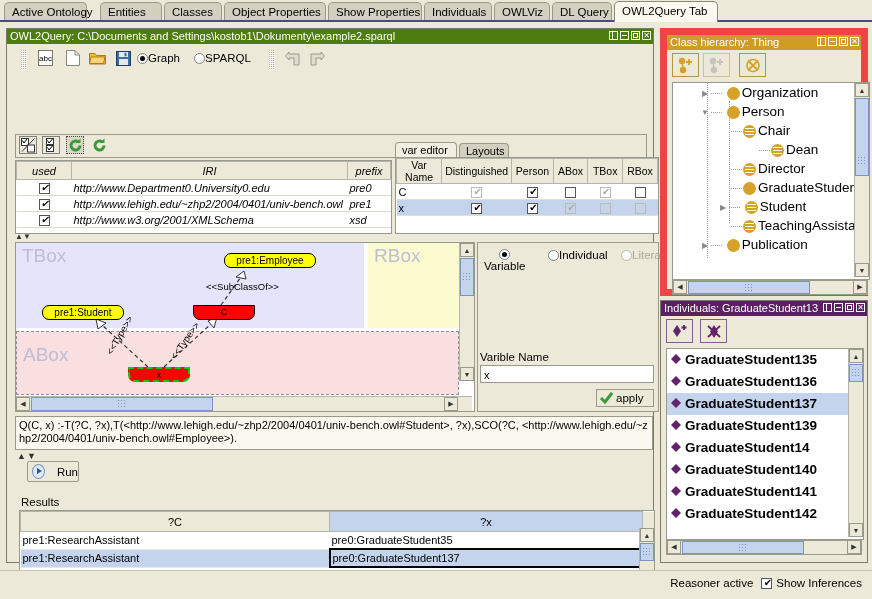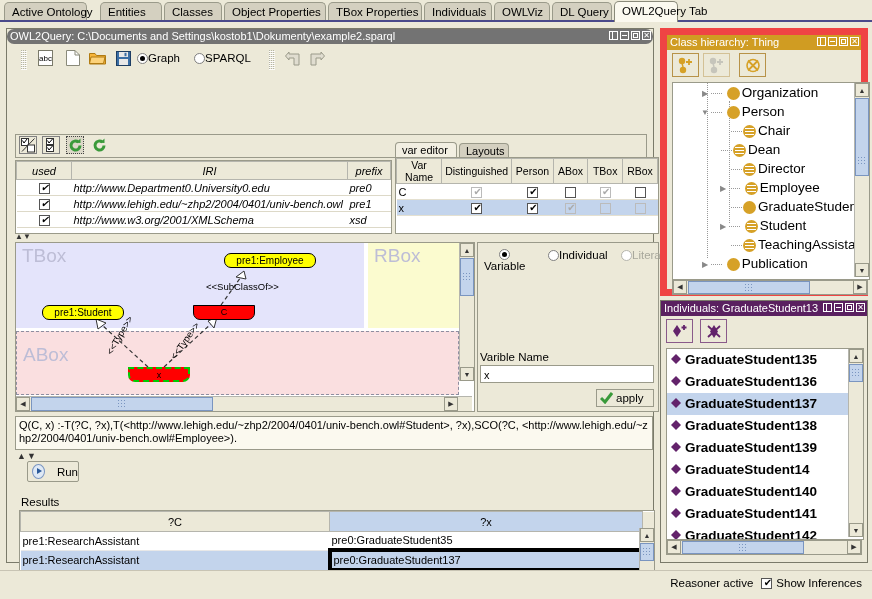--- a/index.html
+++ b/index.html
@@ -22,21 +22,21 @@
     box-sizing:border-box;
   }
   .tab.sel{background:#fbf9ef;border-color:#8a8a7a;top:1px;height:21px;line-height:19px;z-index:5;}
 
   
   .win{position:absolute;box-sizing:border-box;}
   .win-title{
     height:15px;line-height:15px;font-size:11px;color:#fff;
     padding:0 3px;position:relative;box-sizing:border-box;white-space:nowrap;overflow:hidden;
   }
-  .tb-purple{background:#737373;border-radius:7px;}
+  .tb-purple{background:#4d7c0f;}
   .tb-gold{background:#d09c22;}
   .tb-darkpurple{background:#5a2060;}
   .win-btns{position:absolute;right:2px;top:2px;display:flex;gap:2px;}
   .wb{width:9px;height:9px;border:1px solid #fff;box-sizing:border-box;position:relative;background:transparent;}
   .wb.b1::after{content:"";position:absolute;left:2px;top:0px;width:1px;height:7px;background:#fff;}
   .wb.b2::after{content:"";position:absolute;left:1px;top:3px;width:5px;height:1px;background:#fff;}
   .wb.b3::after{content:"";position:absolute;left:1px;top:1px;width:5px;height:5px;border:1px solid #fff;box-sizing:border-box;}
   .wb.b4{font-size:8px;color:#fff;line-height:7px;text-align:center;}
 
   
@@ -109,21 +109,21 @@
   #runbtn{position:absolute;left:12px;top:2px;width:52px;height:21px;border:1px solid #9a9a8a;background:#ece9d8;display:flex;align-items:center;gap:12px;padding-left:4px;box-sizing:border-box;font-size:11.5px;border-radius:2px;}
   .playicon{width:13px;height:13px;border-radius:50%;background:#dfe9f5;border:1px solid #7a95c0;position:relative;}
   .playicon::after{content:"";position:absolute;left:4px;top:3px;border-left:5px solid #2a5a9a;border-top:3px solid transparent;border-bottom:3px solid transparent;}
   #resultslabel{position:absolute;left:14px;top:452px;font-size:11.5px;}
   #resultswrap{position:absolute;left:12px;top:466px;width:634px;height:79px;border:1px solid #9a9a8a;background:#fff;overflow:hidden;}
   #resultswrap table{border-collapse:collapse;width:100%;font-size:11px;table-layout:fixed;}
   #resultswrap th{height:17px;font-weight:normal;border:1px solid #b5b5ad;font-size:11px;background:#ece9d8;}
   #resultswrap th.hl{background:#c3d4ec;}
   #resultswrap td{height:16px;border-bottom:1px solid #e8e8e8;padding:0 2px;white-space:nowrap;overflow:hidden;}
   #resultswrap tr.selrow td{background:#c3d4ec;}
-  #resultswrap tr.selrow td.focuscell{border:4px solid #000000;}
+  #resultswrap tr.selrow td.focuscell{border:2px solid #000000;}
 
   
   #classwin{position:absolute;left:660px;top:28px;width:208px;height:268px;border:7px solid #ef4444;background:#ece9d8;}
   #classbody{position:absolute;left:0;top:15px;width:206px;height:251px;}
   .goldbtn{width:27px;height:24px;border:1px solid #b79248;background:#ece9d8;display:inline-flex;align-items:center;justify-content:center;box-sizing:border-box;}
   #treewrap{position:absolute;left:5px;top:32px;width:196px;height:196px;border:1px solid #9a9a8a;background:#fff;overflow:hidden;}
   .trow{position:relative;height:19px;line-height:19px;white-space:nowrap;font-size:13.5px;padding-left:2px;}
   .tarrow{display:inline-block;width:12px;text-align:center;font-size:8px;color:#888;vertical-align:middle;}
   .dotc{display:inline-block;width:13px;height:13px;border-radius:50%;background:#d6a127;vertical-align:middle;margin-right:2px;position:relative;}
   .dotc.lines::after{content:"";position:absolute;left:2px;top:3px;width:9px;height:7px;
@@ -148,25 +148,25 @@
 <body>
 
 <div class="app">
 
   <div class="tabstrip">
     <div class="tabline"></div>
     <div class="tab" style="left:4px;width:83px;">Active Ontology</div>
     <div class="tab" style="left:100px;width:62px;">Entities</div>
     <div class="tab" style="left:164px;width:58px;">Classes</div>
     <div class="tab" style="left:224px;width:102px;">Object Properties</div>
-    <div class="tab" style="left:328px;width:94px;">TBox Properties</div>
+    <div class="tab" style="left:328px;width:94px;">Show Properties</div>
     <div class="tab" style="left:424px;width:68px;">Individuals</div>
     <div class="tab" style="left:494px;width:56px;">OWLViz</div>
     <div class="tab" style="left:552px;width:60px;">DL Query</div>
-    <div class="tab sel" style="left:614px;width:64px;">OWL2Query Tab</div>
+    <div class="tab sel" style="left:614px;width:104px;">OWL2Query Tab</div>
   </div>
 
   <div class="win" id="leftwin">
     <div class="win-title tb-purple">
       <span>OWL2Query: C:\Documents and Settings\kostob1\Dokumenty\example2.sparql</span>
       <span class="win-btns">
         <span class="wb b1"></span>
         <span class="wb b2"></span>
         <span class="wb b3"></span>
         <span class="wb b4">✕</span>
@@ -493,29 +493,25 @@
           <span class="tarrow">▶</span><span class="guide"></span>
           <span class="dotc"></span><span>Organization</span>
         </div>
         <div class="trow" style="padding-left:26px;">
           <span class="tarrow">▼</span><span class="guide"></span>
           <span class="dotc"></span><span>Person</span>
         </div>
         <div class="trow" style="padding-left:58px;">
           <span class="guide"></span><span class="dotc lines"></span><span>Chair</span>
         </div>
-        <div class="trow" style="padding-left:48px;">
+        <div class="trow" style="padding-left:86px;">
           <span class="guide"></span><span class="dotc lines"></span><span>Dean</span>
         </div>
         <div class="trow" style="padding-left:58px;">
           <span class="guide"></span><span class="dotc lines"></span><span>Director</span>
-        </div>
-        <div class="trow" style="padding-left:44px;">
-          <span class="tarrow">▶</span><span class="guide"></span>
-          <span class="dotc lines"></span><span>Employee</span>
         </div>
         <div class="trow" style="padding-left:58px;">
           <span class="guide"></span><span class="dotc"></span><span>GraduateStuden</span>
         </div>
         <div class="trow" style="padding-left:44px;">
           <span class="tarrow">▶</span><span class="guide"></span>
           <span class="dotc lines"></span><span>Student</span>
         </div>
         <div class="trow" style="padding-left:58px;">
           <span class="guide"></span><span class="dotc lines"></span><span>TeachingAssista</span>
@@ -565,21 +561,20 @@
         <svg width="18" height="17" viewBox="0 0 18 17">
             <polygon points="9,2 13,8.5 9,15 5,8.5" fill="#63236b"></polygon>
             <path d="M3 3 L15 14 M15 3 L3 14" stroke="#63236b" stroke-width="1.8"></path>
           </svg>
       </div>
 
       <div id="indlistwrap">
         <div class="irow"><span class="diamond"></span><span>GraduateStudent135</span></div>
         <div class="irow"><span class="diamond"></span><span>GraduateStudent136</span></div>
         <div class="irow sel"><span class="diamond"></span><span>GraduateStudent137</span></div>
-        <div class="irow"><span class="diamond"></span><span>GraduateStudent138</span></div>
         <div class="irow"><span class="diamond"></span><span>GraduateStudent139</span></div>
         <div class="irow"><span class="diamond"></span><span>GraduateStudent14</span></div>
         <div class="irow"><span class="diamond"></span><span>GraduateStudent140</span></div>
         <div class="irow"><span class="diamond"></span><span>GraduateStudent141</span></div>
         <div class="irow"><span class="diamond"></span><span>GraduateStudent142</span></div>
 
         <div class="sb-v" style="right:0;top:0;width:14px;height:188px;">
           <div class="sb-arrow" style="left:0;top:0;">▲</div>
           <div class="sb-thumb" style="left:0;top:15px;width:14px;height:18px;">
               <span class="dots"></span>

